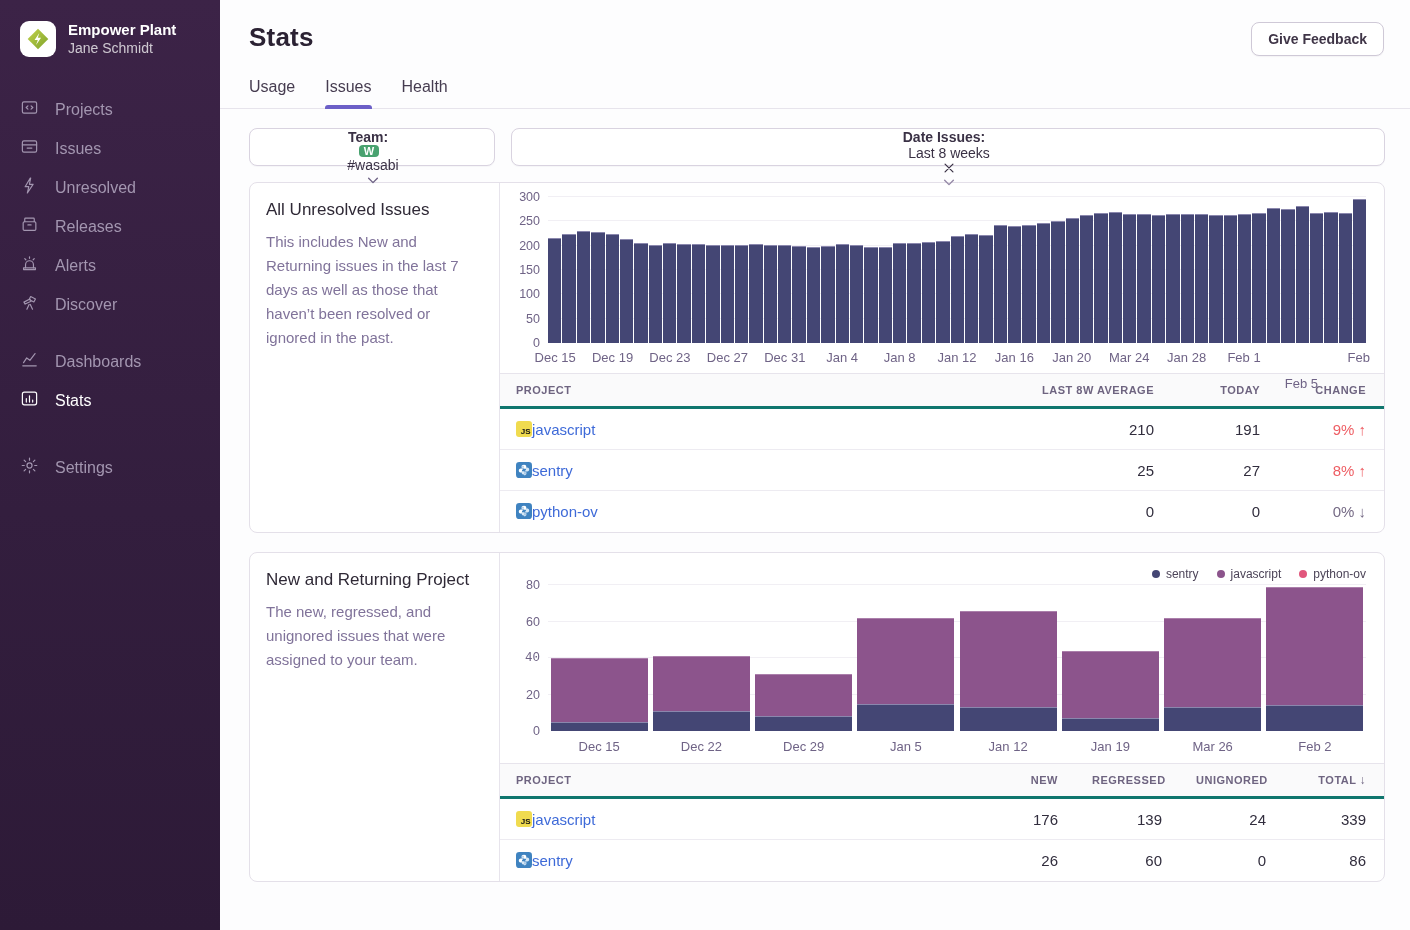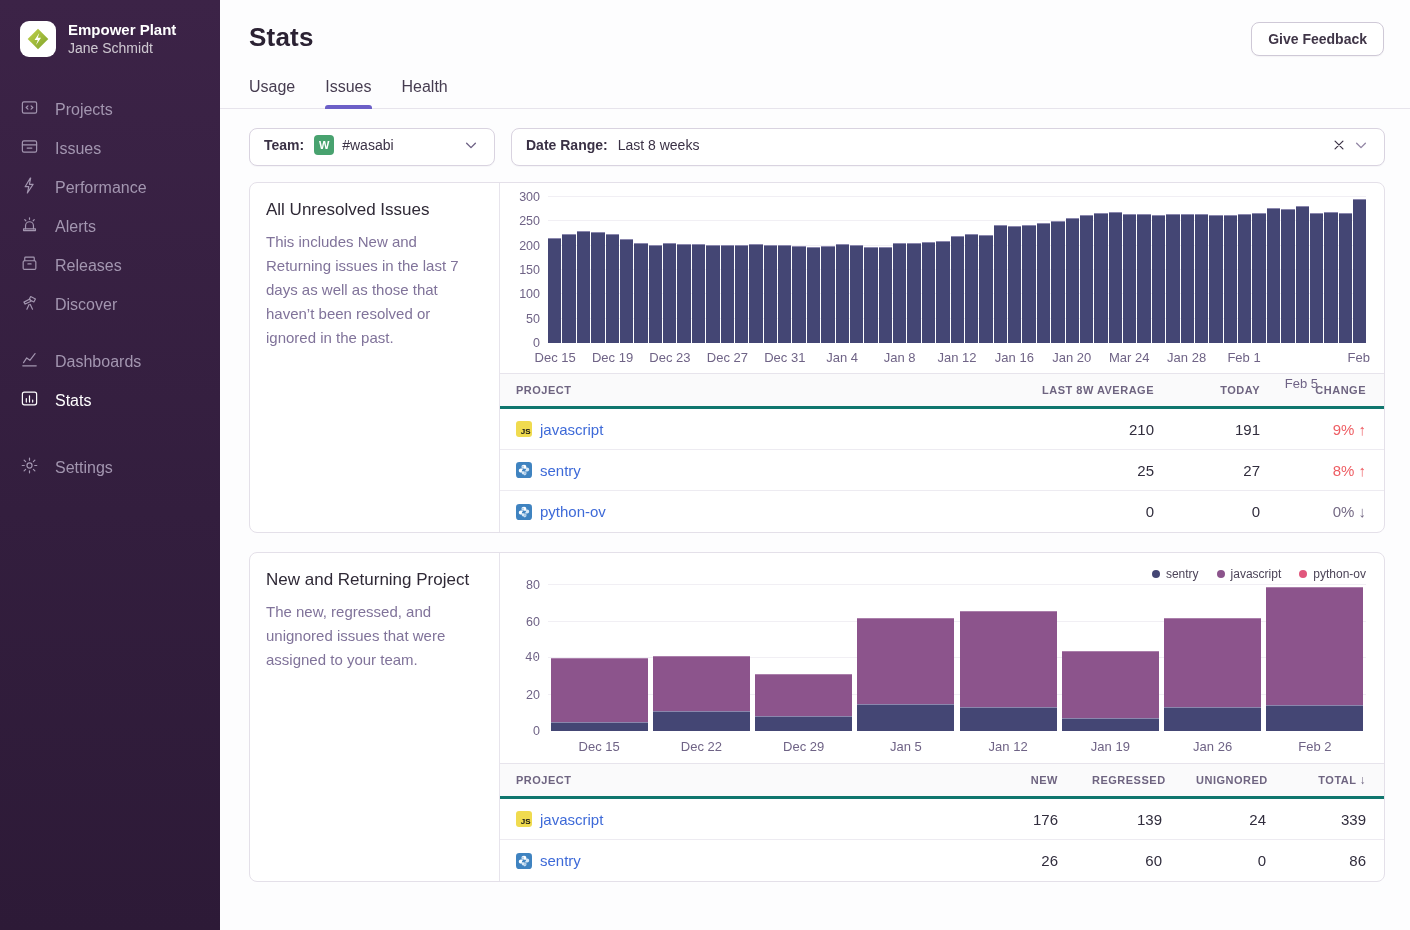--- a/index.html
+++ b/index.html
@@ -35,21 +35,21 @@
   .tab { font-size:16px; color:#463c50; padding-bottom:12px; position:relative; cursor:pointer; }
   .tab.active::after { content:""; position:absolute; left:0; right:0; bottom:-1px;
     height:4px; border-radius:3px 3px 0 0; background:#6c5fc7; }
 
   .content { padding:19px 25px 0 29px; }
 
   
   .filter-row { display:flex; gap:16px; }
   .select-box { display:flex; align-items:center; background:#fff; border:1px solid #d9d3e0;
     border-radius:8px; height:38px; padding:0 12px 4px 14px; cursor:pointer;
-    box-shadow:0 1px 1px rgba(40,30,60,.03); }
+    box-shadow:0 1px 1px rgba(40,30,60,.03);flex-direction:column; }
   .team-select { width:246px; }
   .date-select { flex:1; }
   .filter-label { font-weight:bold; font-size:14px; color:#3a3145; margin-right:10px; white-space:nowrap; }
   .team-avatar { width:20px; height:20px; border-radius:4px; background:#48a26f; color:#fff;
     font-size:11px; font-weight:bold; display:flex; align-items:center; justify-content:center; margin-right:8px; }
   .select-value { font-size:14px; color:#3a3145; }
   .spacer { flex:1; }
   .icon-btn { display:flex; align-items:center; padding:0 4px; cursor:pointer; }
 
   
@@ -82,21 +82,21 @@
   .xlabel2 { flex:1; text-align:center; padding-top:8px; font-size:13px; color:#6f6386; }
 
   
   .stats-table { border-top:1px solid #e7e4ec; margin-top:6px; }
   .t-row { display:grid; align-items:center; border-bottom:1px solid #edebf1; min-height:41px; }
   .t-row:last-child { border-bottom:none; }
   .t-head { background:#fafafb; min-height:35px; border-bottom:3px solid #0f766e; }
   .t-head .cell { font-size:11px; font-weight:bold; letter-spacing:.5px; color:#6e6480; text-transform:uppercase; }
   .cell { padding:0 18px 0 16px; font-size:15px; color:#312d3d; }
   .num { text-align:right; }
-  .proj-cell { display:flex; align-items:center; gap:8px; }
+  .proj-cell { display:flex; }
   .proj-link { color:#3e6ad8; font-size:15px; text-decoration:none; cursor:pointer; }
   .proj-icon { width:16px; height:16px; border-radius:3px; display:flex; align-items:center; justify-content:center; }
   .js-icon { background:#f0db4f; color:#111; font-size:8px; font-weight:bold; align-items:flex-end; justify-content:flex-end; padding:1px 1.5px; }
   .change-up { color:#ee5e64; }
   .change-down { color:#756a85; }
   .sort-arrow { font-size:12px; margin-left:3px; }
   .cols1 { grid-template-columns:1fr 170px 106px 106px; }
   .cols2 { grid-template-columns:1fr 104px 104px 104px 100px; }
 </style>
 </head>
@@ -134,35 +134,35 @@
           <span><svg width="19" height="19" viewBox="0 0 24 24" fill="none" stroke="currentColor" stroke-width="1.5" stroke-linecap="round" stroke-linejoin="round">
               <rect x="3" y="5" width="18" height="14" rx="2"></rect>
               <path d="M3 10h18M9 14h6"></path>
             </svg></span>
           <span>Issues</span>
         </div>
         <div class="nav-item">
           <span><svg width="19" height="19" viewBox="0 0 24 24" fill="none" stroke="currentColor" stroke-width="1.5" stroke-linecap="round" stroke-linejoin="round">
               <path d="M13 2.5L6.5 13.5h4.6l-1.8 8 7.2-11h-4.6l1.6-8z"></path>
             </svg></span>
-          <span>Performance</span>
+          <span>Unresolved</span>
+        </div>
+        <div class="nav-item">
+          <span><svg width="19" height="19" viewBox="0 0 24 24" fill="none" stroke="currentColor" stroke-width="1.5" stroke-linecap="round" stroke-linejoin="round">
+              <rect x="4" y="8.5" width="16" height="11" rx="1.5"></rect>
+              <path d="M6 8.5V5a1 1 0 011-1h10a1 1 0 011 1v3.5M10 12.5h4"></path>
+            </svg></span>
+          <span>Releases</span>
         </div>
         <div class="nav-item">
           <span><svg width="19" height="19" viewBox="0 0 24 24" fill="none" stroke="currentColor" stroke-width="1.5" stroke-linecap="round" stroke-linejoin="round">
               <path d="M7 17.5v-4a5 5 0 0110 0v4"></path>
               <path d="M4.5 17.5h15v2.2h-15zM12 3.5v2M6 5.8l1.4 1.5M18 5.8l-1.4 1.5"></path>
             </svg></span>
           <span>Alerts</span>
-        </div>
-        <div class="nav-item">
-          <span><svg width="19" height="19" viewBox="0 0 24 24" fill="none" stroke="currentColor" stroke-width="1.5" stroke-linecap="round" stroke-linejoin="round">
-              <rect x="4" y="8.5" width="16" height="11" rx="1.5"></rect>
-              <path d="M6 8.5V5a1 1 0 011-1h10a1 1 0 011 1v3.5M10 12.5h4"></path>
-            </svg></span>
-          <span>Releases</span>
         </div>
         <div class="nav-item">
           <span><svg width="19" height="19" viewBox="0 0 24 24" fill="none" stroke="currentColor" stroke-width="1.5" stroke-linecap="round" stroke-linejoin="round">
               <path d="M13.5 4.5l6 3-2 3.8-6-3zM5 11.5l7.5-4 1.5 3L6.5 14z"></path>
               <path d="M11.5 14.5l-2.8 6M13 14.5l2.8 6"></path>
             </svg></span>
           <span>Discover</span>
         </div>
       </div>
       <div class="nav-group nav-gap1">
@@ -214,21 +214,21 @@
         <span class="team-avatar">W</span>
         <span class="select-value">#wasabi</span>
         <span class="spacer"></span>
         <span class="icon-btn">
           <svg width="14" height="14" viewBox="0 0 16 16">
               <path d="M3 6l5 5 5-5" fill="none" stroke="#6f6386" stroke-width="1.6" stroke-linecap="round" stroke-linejoin="round"></path>
             </svg>
         </span>
       </div>
       <div class="select-box date-select">
-        <span class="filter-label">Date Range:</span>
+        <span class="filter-label">Date Issues:</span>
         <span class="select-value">Last 8 weeks</span>
         <span class="spacer"></span>
         <span class="icon-btn">
           <svg width="14" height="14" viewBox="0 0 16 16">
               <path d="M3.5 3.5l9 9M12.5 3.5l-9 9" stroke="#3a3145" stroke-width="1.4" stroke-linecap="round"></path>
             </svg>
         </span>
         <span class="icon-btn">
           <svg width="14" height="14" viewBox="0 0 16 16">
               <path d="M3 6l5 5 5-5" fill="none" stroke="#9488a6" stroke-width="1.6" stroke-linecap="round" stroke-linejoin="round"></path>
@@ -476,21 +476,21 @@
                 </div>
               </div>
           </div>
           <div class="xlabels2" id="xlab2">
               <div class="xlabel2">Dec 15</div>
               <div class="xlabel2">Dec 22</div>
               <div class="xlabel2">Dec 29</div>
               <div class="xlabel2">Jan 5</div>
               <div class="xlabel2">Jan 12</div>
               <div class="xlabel2">Jan 19</div>
-              <div class="xlabel2">Jan 26</div>
+              <div class="xlabel2">Mar 26</div>
               <div class="xlabel2">Feb 2</div>
             </div>
         </div>
         <div class="stats-table" id="table2">
             <div class="t-row t-head cols2">
               <div class="cell">Project</div>
               <div class="cell num">New</div>
               <div class="cell num">Regressed</div>
               <div class="cell num">Unignored</div>
               <div class="cell num">Total<span class="sort-arrow">↓</span></div>

